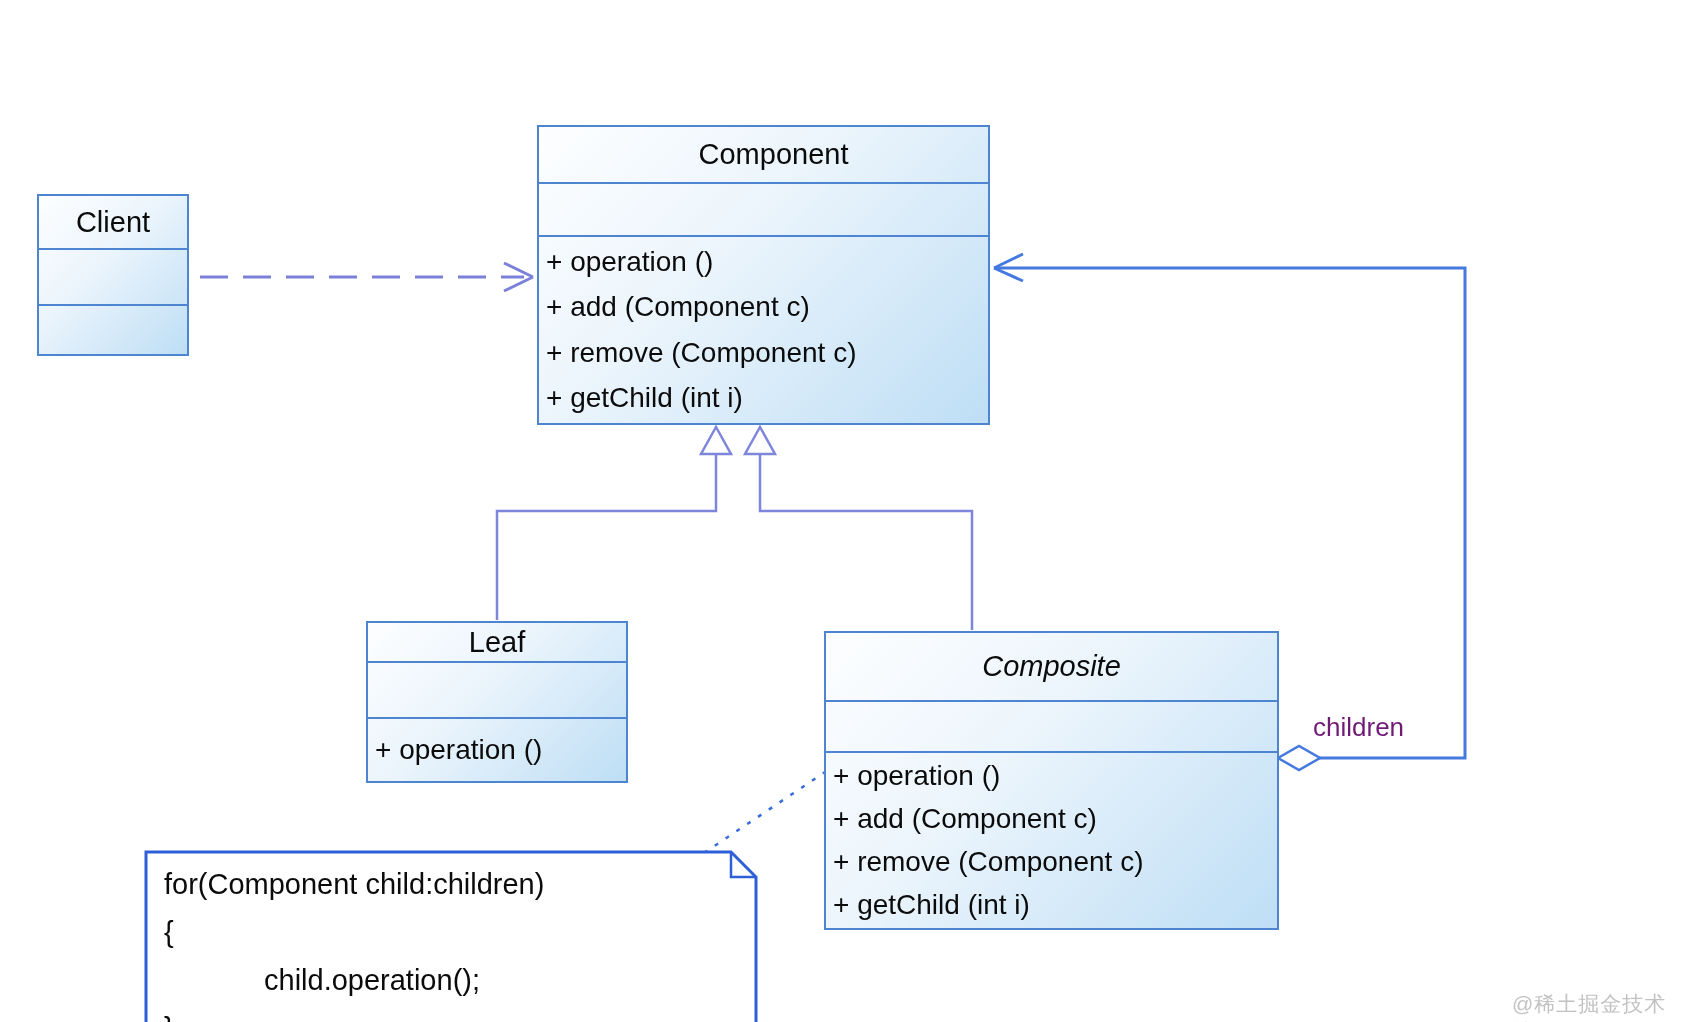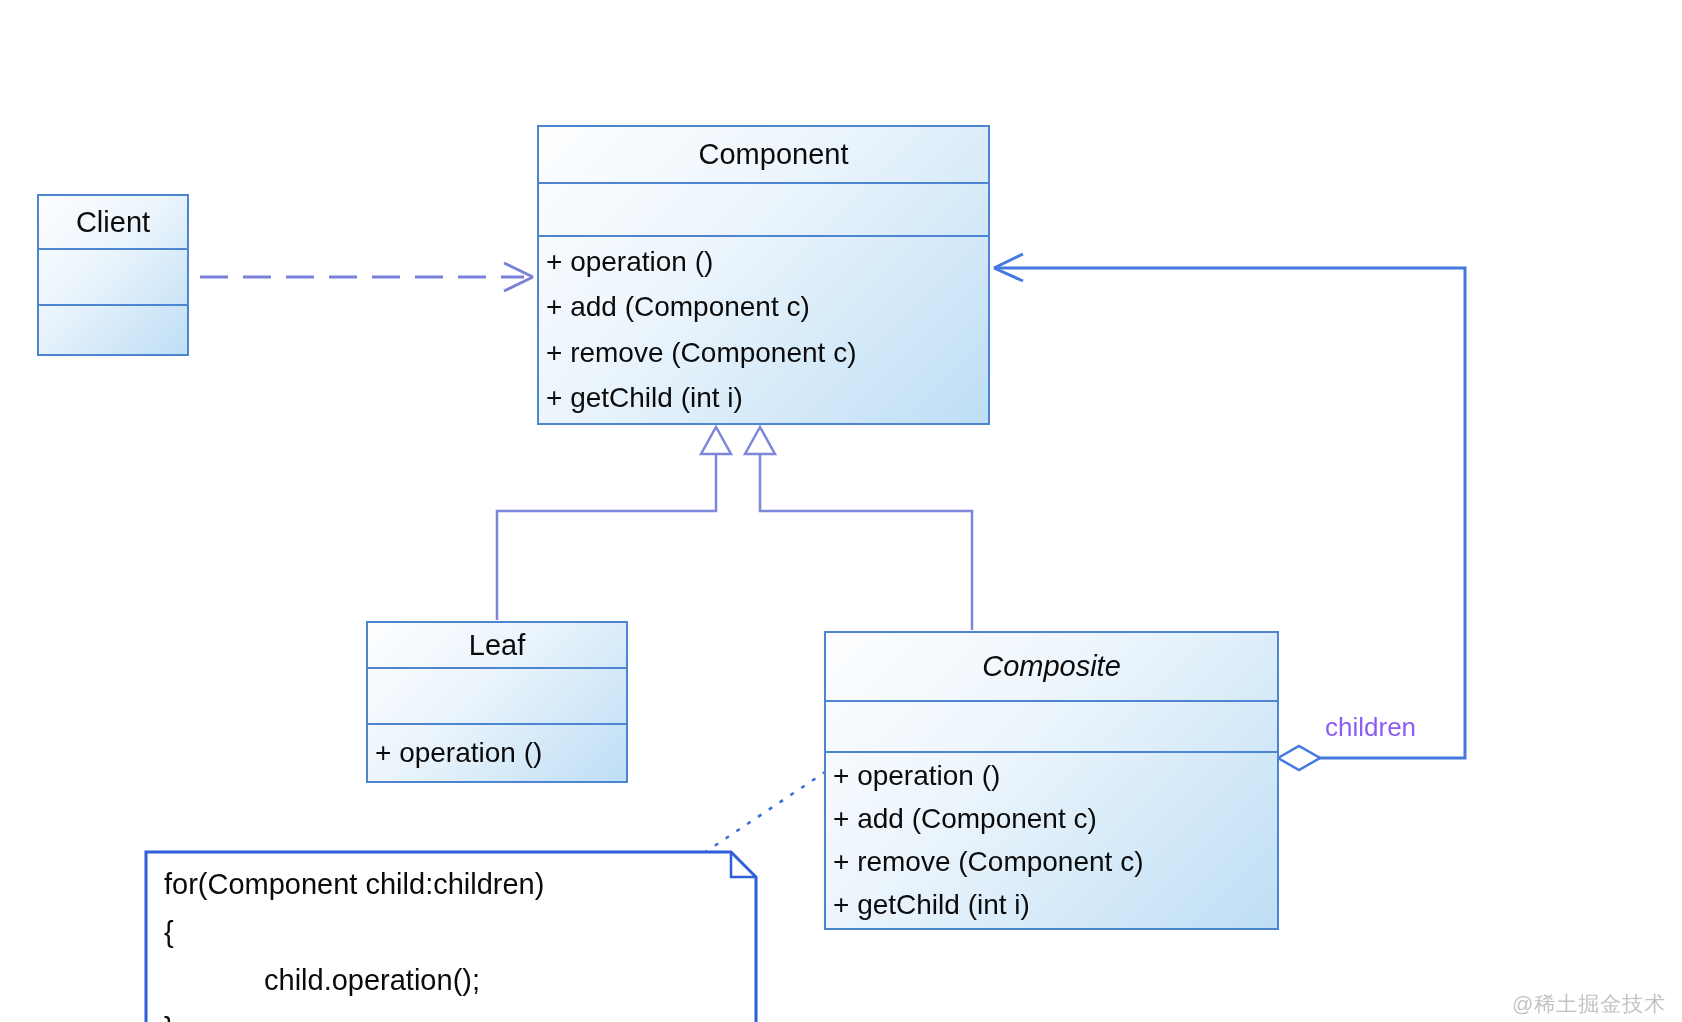--- a/index.html
+++ b/index.html
@@ -27,21 +27,21 @@
   .uml-methods{
     border-top:2px solid #4d85d1;flex:1 1 auto;display:flex;
     flex-direction:column;box-sizing:border-box;padding:2px 0;
   }
   .uml-method{
     flex:1 1 auto;display:flex;align-items:center;padding-left:7px;
     font-size:28px;white-space:pre;
   }
   .children-label{
     position:absolute;z-index:2;left:1313px;top:712px;
-    font-size:26px;color:#8b5cf6;margin-left:12px;
+    font-size:26px;color:#701a75;
   }
   .note-text{
     position:absolute;z-index:2;left:164px;top:860px;width:560px;
     font-size:29px;color:#0b0b0b;line-height:48px;
   }
   .note-line{white-space:pre;}
   .note-line.indent{padding-left:100px;}
   .watermark{
     position:absolute;z-index:3;left:1512px;top:990px;
     font-size:21px;color:#c2c2c2;letter-spacing:1px;
@@ -95,21 +95,21 @@
     <div class="uml-attrs" style="height:53px;"></div>
     <div class="uml-methods">
       <div class="uml-method">+ operation ()</div>
       <div class="uml-method">+ add (Component c)</div>
       <div class="uml-method">+ remove (Component c)</div>
       <div class="uml-method">+ getChild (int i)</div>
     </div>
   </div>
 
   <div class="uml-class" style="left:366px;top:621px;width:262px;height:162px;">
-    <div class="uml-title" style="height:44px;">Leaf</div>
+    <div class="uml-title" style="height:38px;">Leaf</div>
     <div class="uml-attrs" style="height:56px;"></div>
     <div class="uml-methods">
       <div class="uml-method">+ operation ()</div>
     </div>
   </div>
 
   <div class="uml-class" style="left:824px;top:631px;width:455px;height:299px;">
     <div class="uml-title" style="height:67px;font-style:italic;">Composite</div>
     <div class="uml-attrs" style="height:51px;"></div>
     <div class="uml-methods">

